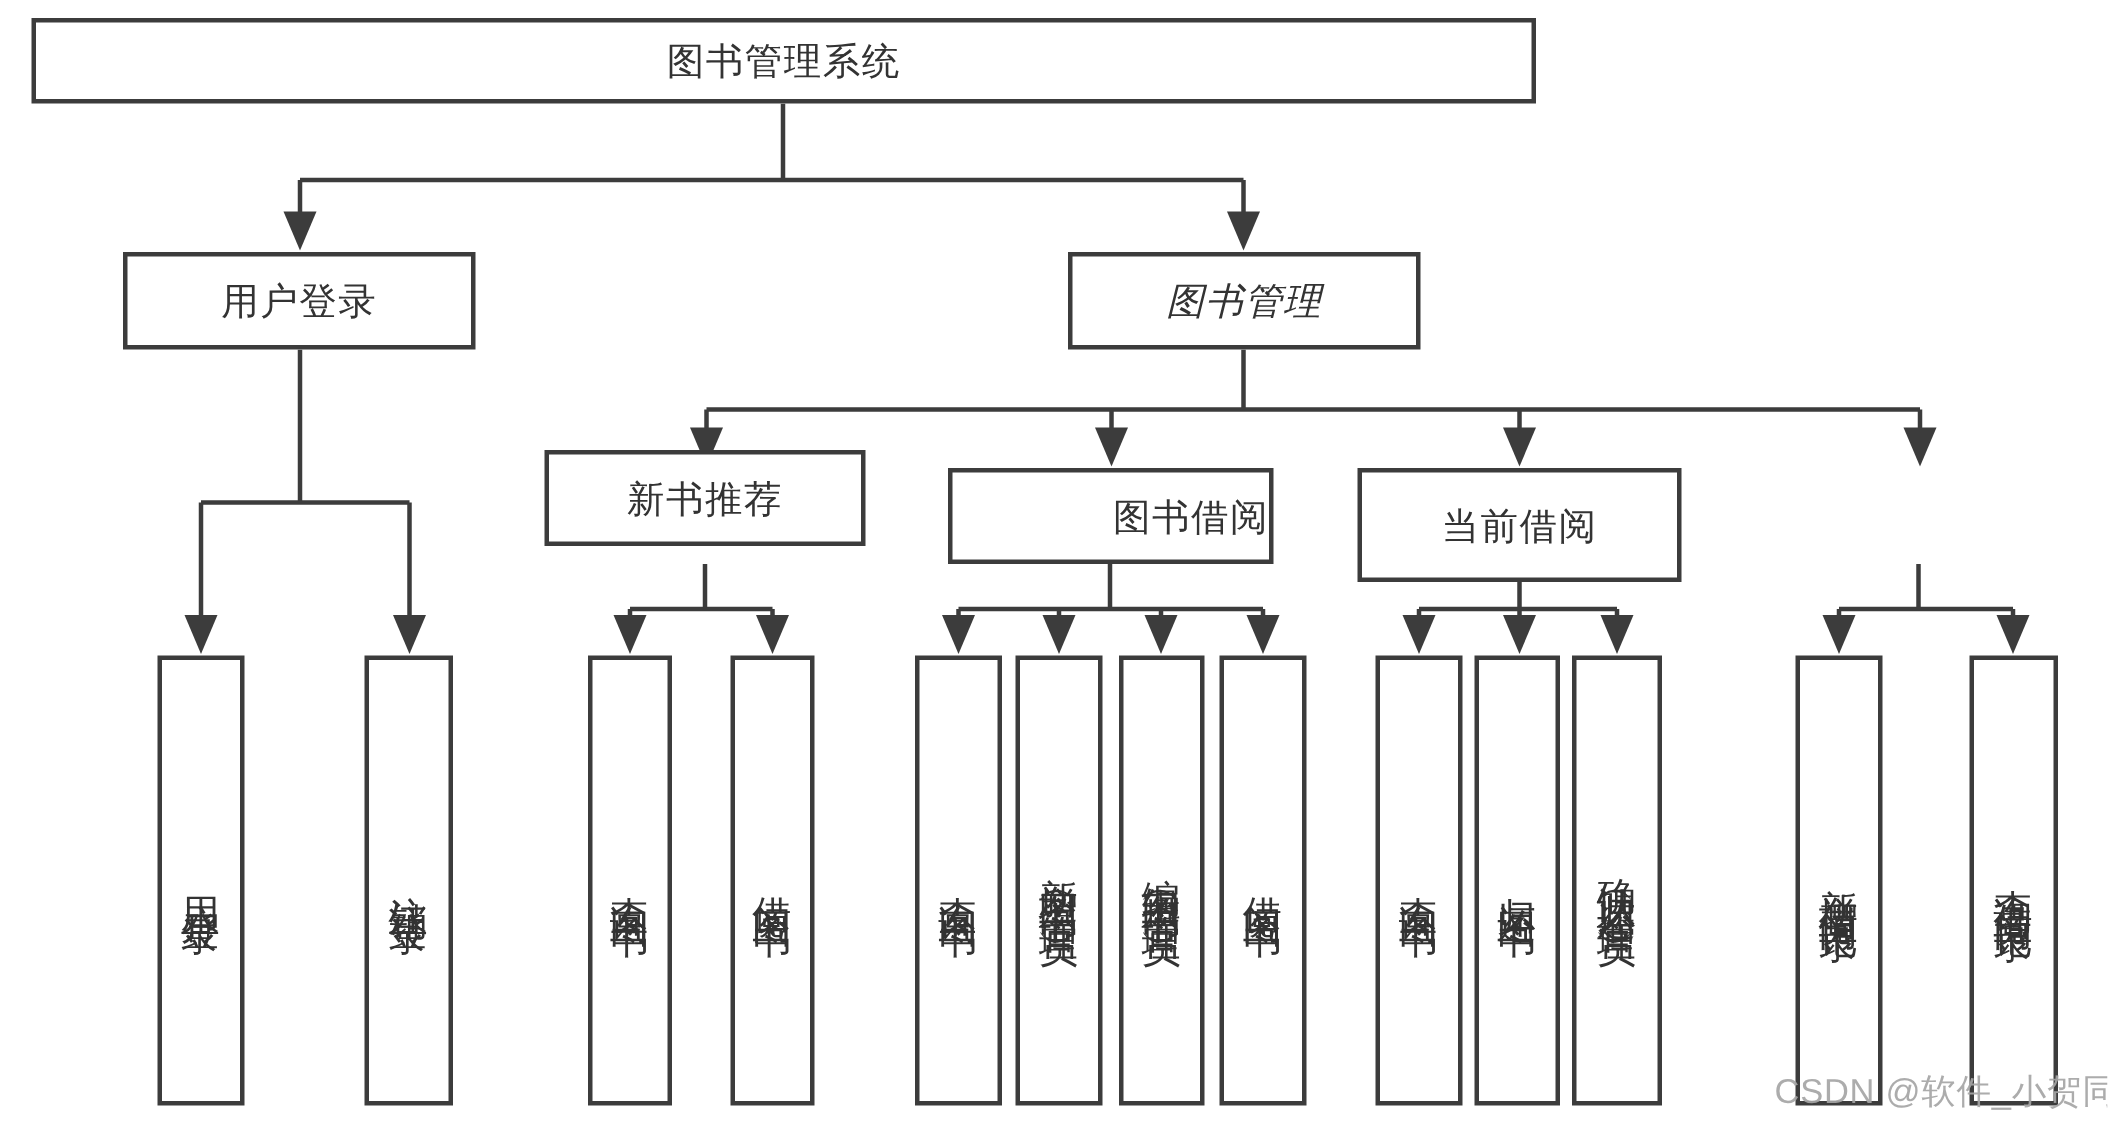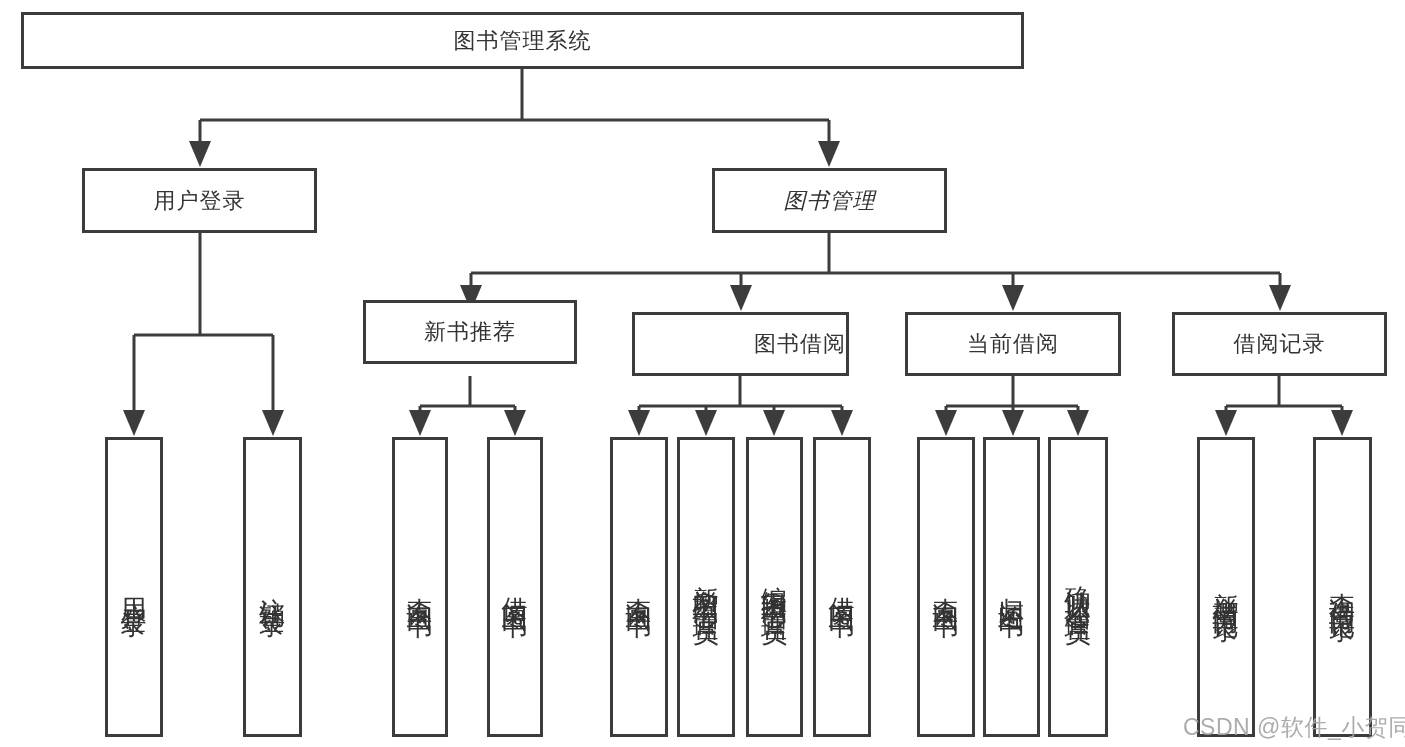--- a/index.html
+++ b/index.html
@@ -29,21 +29,21 @@
     position: absolute;
     box-sizing: border-box;
     background: #ffffff;
     border: 3px solid #3c3c3c;
     display: flex;
     align-items: center;
     justify-content: center;
     color: #333333;
   }
   .box.h span {
-    font-size: 22px;
+    font-size: 25px;
     letter-spacing: 1px;
     white-space: nowrap;
   }
   .box.v .vtext {
     writing-mode: vertical-rl;
     text-orientation: mixed;
     font-size: 26px;
     line-height: 1;
     letter-spacing: 5px;
     white-space: nowrap;
@@ -117,25 +117,22 @@
   <div class="box h" style="left:712px; top:168px; width:235px; height:65px;font-style:italic;">
     <span>图书管理</span>
   </div>
 
   <div class="box h" style="left:363px; top:300px; width:214px; height:64px;">
     <span>新书推荐</span>
   </div>
   <div class="box h" style="left:632px; top:312px; width:217px; height:64px;justify-content:flex-end;">
     <span>图书借阅</span>
   </div>
-  <div class="box h" style="left:905px; top:312px; width:216px; height:64px;">
+  <div class="box h" style="left:905px; top:312px; width:216px; height:76px;">
     <span>当前借阅</span>
-  </div>
-  <div class="box h" style="left:1172px; top:312px; width:215px; height:64px;">
-    <span>借阅记录</span>
   </div>
 
   <div class="box v" style="left:105px; top:437px; width:58px; height:300px;">
     <span class="vtext">用户登录</span>
   </div>
   <div class="box v" style="left:243px; top:437px; width:59px; height:300px;">
     <span class="vtext">注销登录</span>
   </div>
 
   <div class="box v" style="left:392px; top:437px; width:56px; height:300px;">

